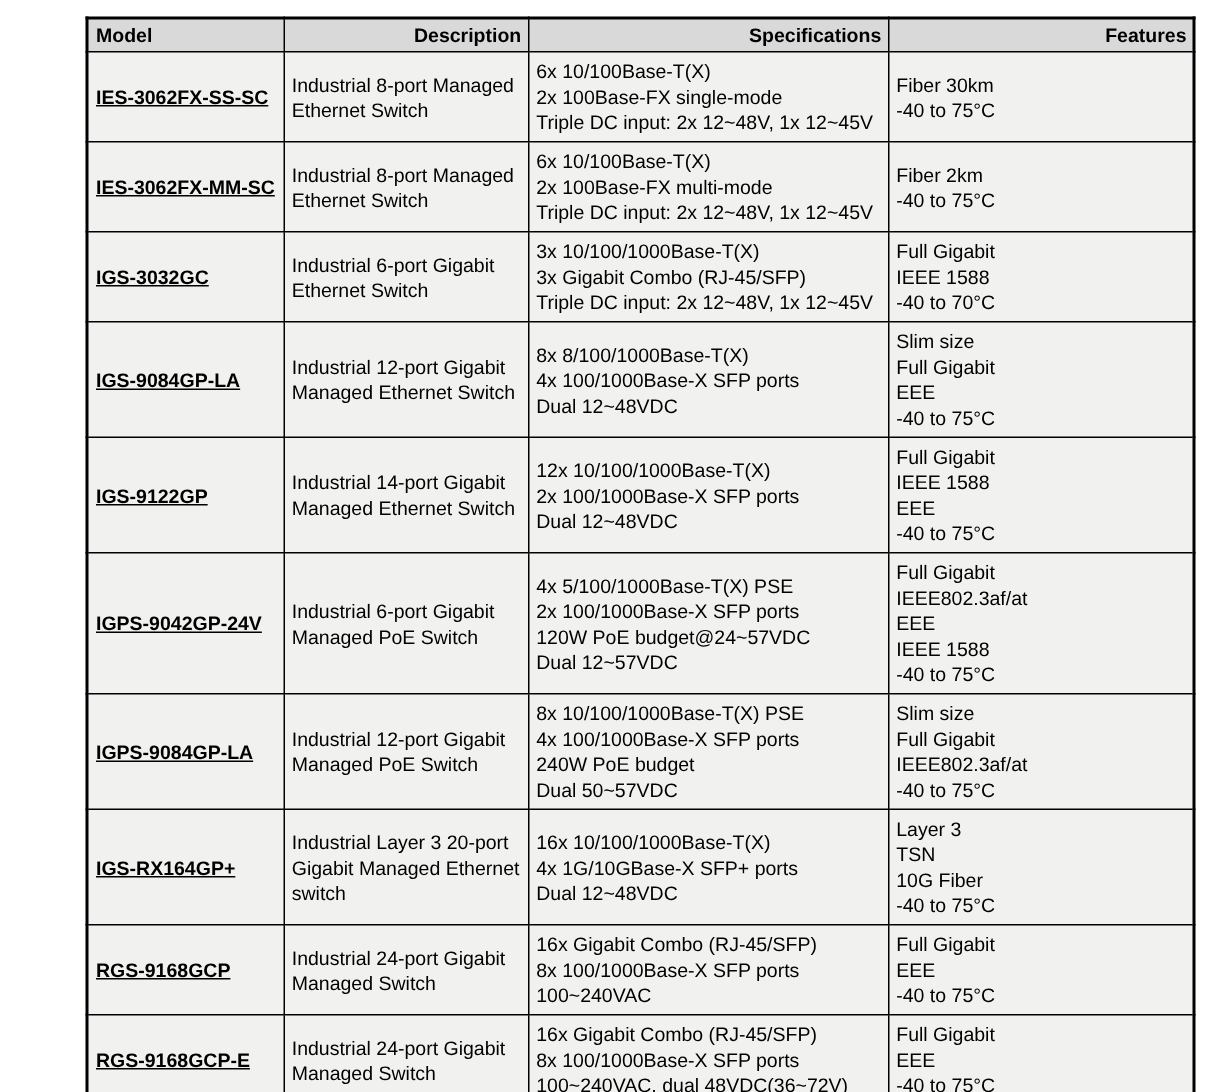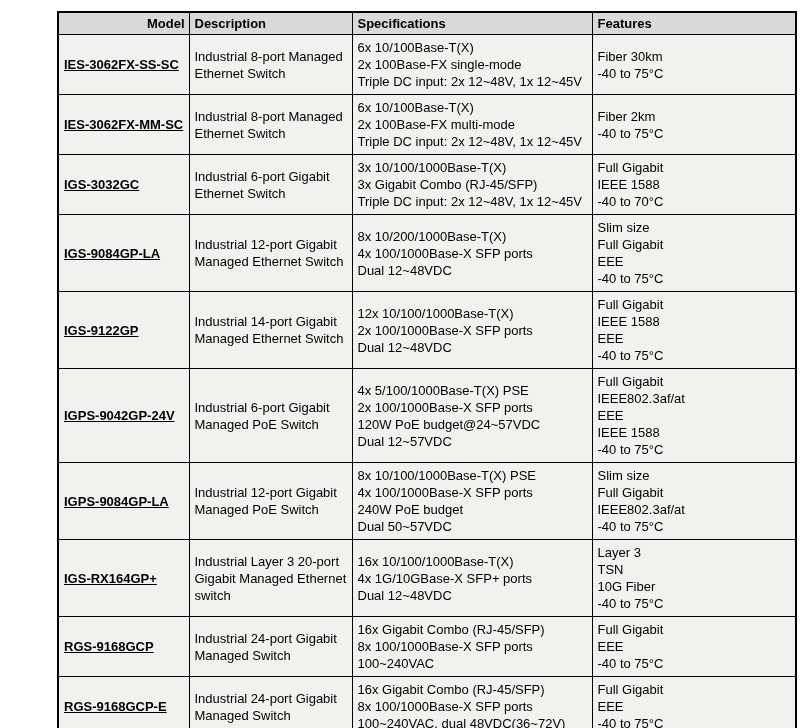--- a/index.html
+++ b/index.html
@@ -32,25 +32,25 @@
   th, td {
     border: 1px solid #000000;
     padding: 4px 4px 4px 5px;
     vertical-align: middle;
     line-height: 17px;
     background: #f1f1ef;
   }
   thead th {
     background: #d9d9d9;
     font-weight: bold;
-    text-align: left;
+    text-align: right;
     padding-top: 2px;
     padding-bottom: 2px;
   }
-  thead th.h-model { text-align: right; margin-left: 32px; }
+  thead th.h-model { text-align: left; margin-left: 32px; }
   td.model-cell { font-weight: bold; text-decoration: underline; }
   .line { white-space: nowrap; }
 </style>
 </head>
 <body>
 
 <div class="page">
   <table class="spec-table">
     <colgroup>
       <col class="c-model">
@@ -104,21 +104,21 @@
         <td>
           <div class="line">Full Gigabit</div>
           <div class="line">IEEE 1588</div>
           <div class="line">-40 to 70°C</div>
         </td>
       </tr>
       <tr>
         <td class="model-cell">IGS-9084GP-LA</td>
         <td>Industrial 12-port Gigabit Managed Ethernet Switch</td>
         <td>
-          <div class="line">8x 10/200/1000Base-T(X)</div>
+          <div class="line">8x 8/100/1000Base-T(X)</div>
           <div class="line">4x 100/1000Base-X SFP ports</div>
           <div class="line">Dual 12~48VDC</div>
         </td>
         <td>
           <div class="line">Slim size</div>
           <div class="line">Full Gigabit</div>
           <div class="line">EEE</div>
           <div class="line">-40 to 75°C</div>
         </td>
       </tr>

